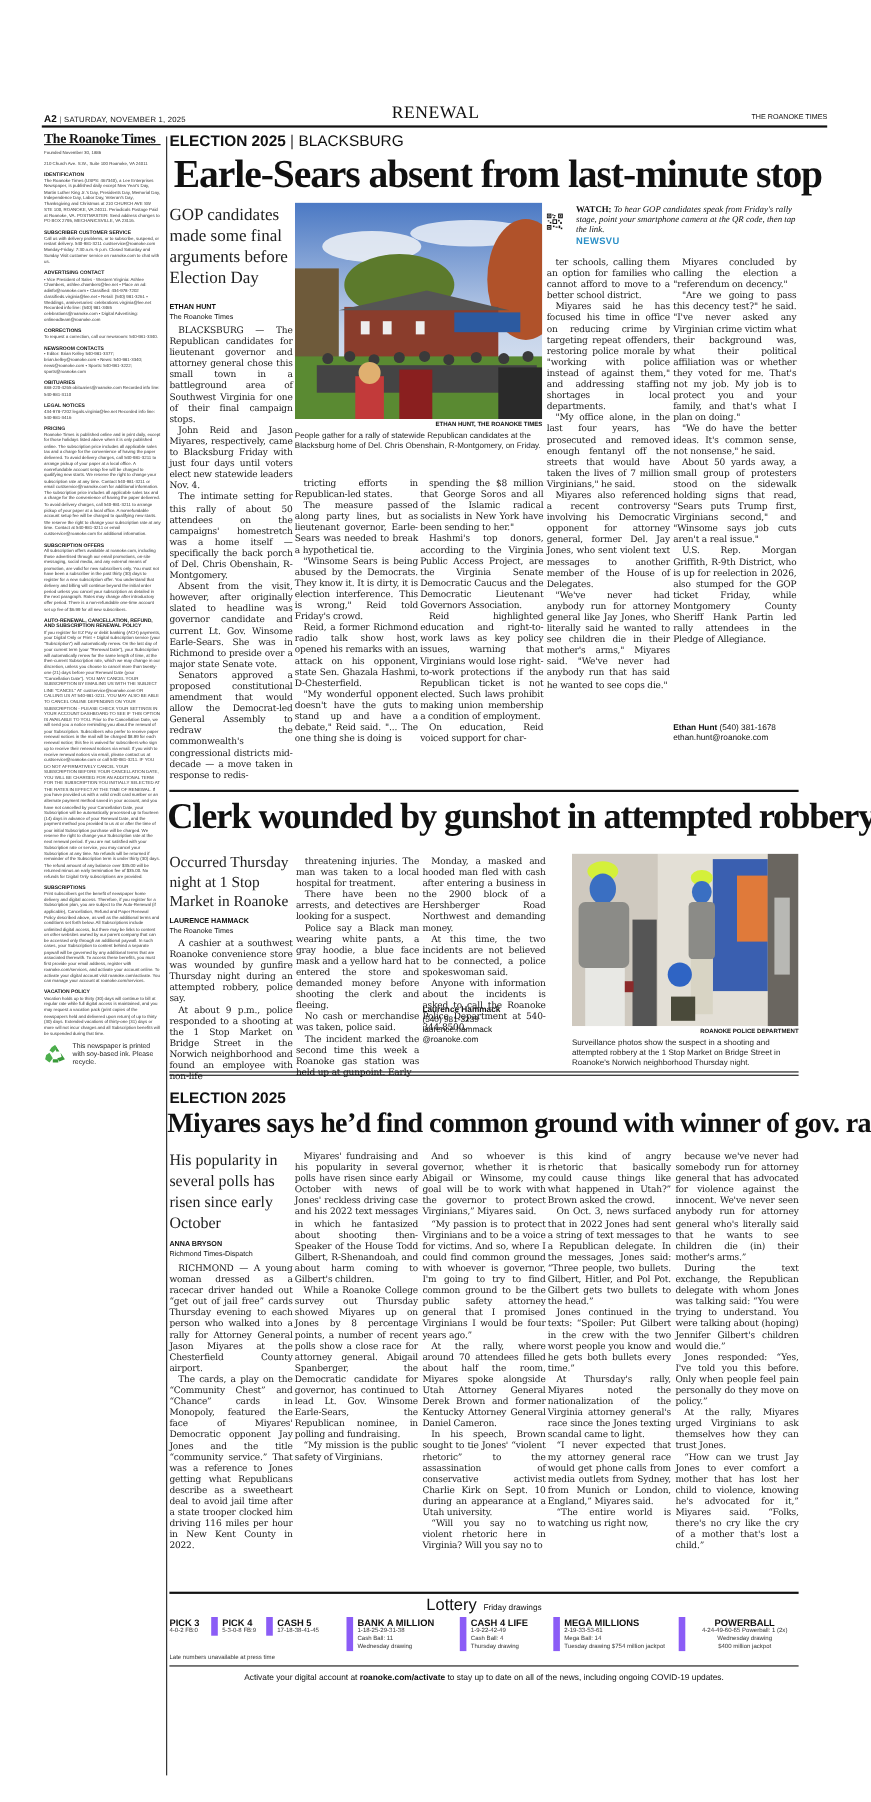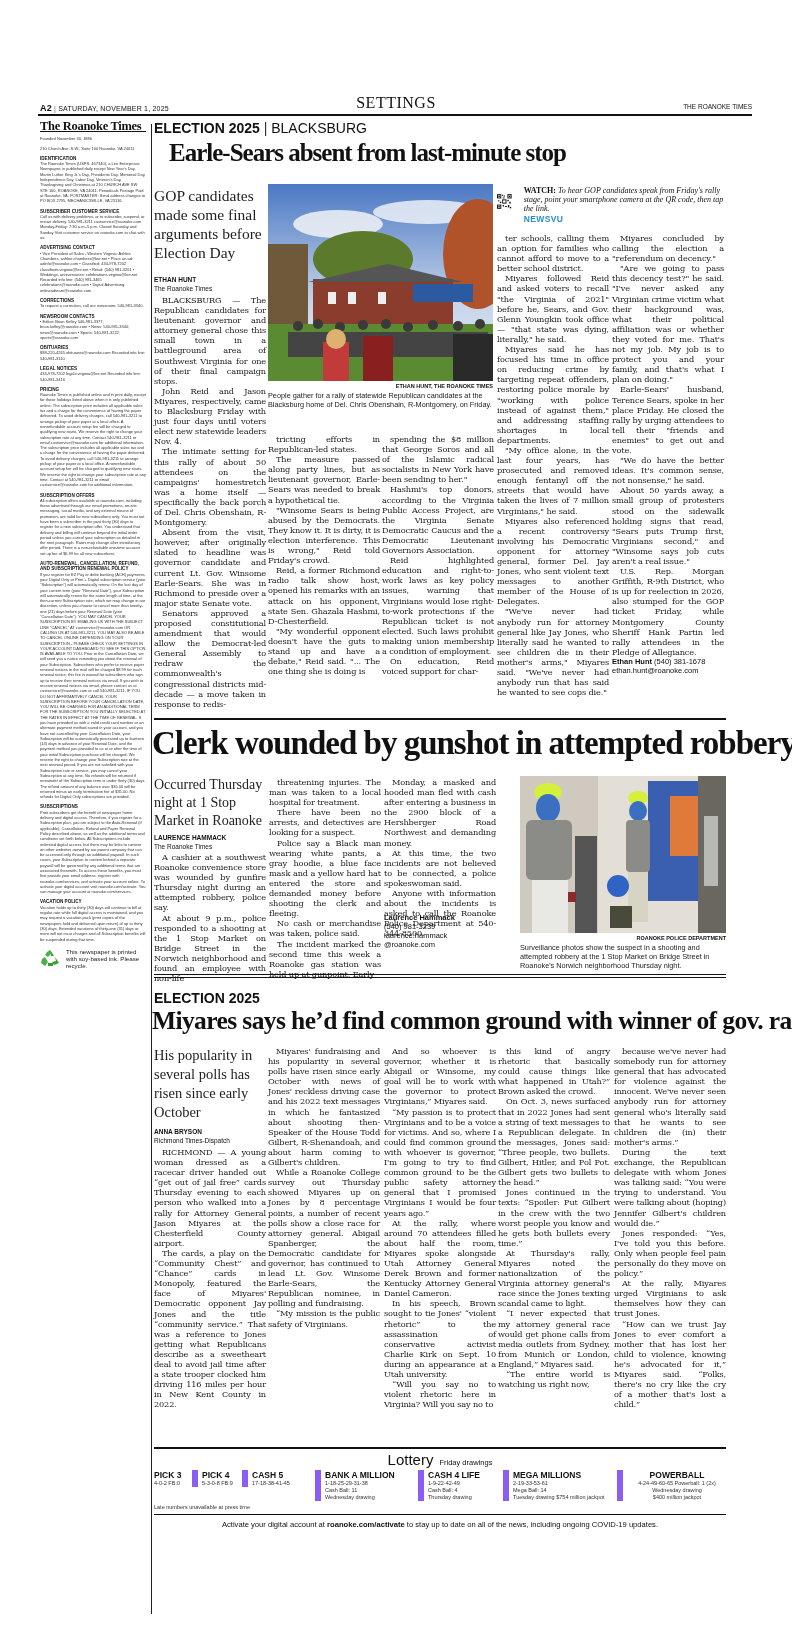--- a/index.html
+++ b/index.html
@@ -50,21 +50,21 @@
 .activate{font-family:"Liberation Sans",sans-serif;font-size:7.6px;text-align:center}
 </style>
 </head>
 <body>
 
 <div class="abs hdr-left sans">
   <b>A2</b>
   <span style="color:#666"> | </span>
   <span>SATURDAY, NOVEMBER 1, 2025</span>
 </div>
-<div class="abs hdr-center serif">SETTINGS</div>
+<div class="abs hdr-center serif">RENEWAL</div>
 <div class="abs hdr-right sans">THE ROANOKE TIMES</div>
 <div class="abs hdr-rule"></div>
 <div class="abs vrule"></div>
 
 <div class="abs side">
   <div class="mast">The Roanoke Times</div>
   <p>Founded November 30, 1886</p>
   <p style="margin-top:4px">210 Church Ave. S.W., Suite 100 Roanoke, VA 24011</p>
   <div id="side-sections">
       <h6>IDENTIFICATION</h6>
@@ -100,21 +100,21 @@
       <path d="M2 10 L5 8 L8 13 L5 17 L1 14 Z" fill="#4cae4c"></path>
       <path d="M8 14 L13 14 L13 17 L8 17 Z" fill="#3a9a3a"></path>
     </svg>
     <span>This newspaper is printed with soy-based ink. Please recycle.</span>
   </div>
 </div>
 
 <div class="abs kicker" style="left:154px;top:120px">
   <span style="font-weight:bold">ELECTION 2025</span><span style="font-weight:normal;color:#333"> | </span><span>BLACKSBURG</span>
 </div>
-<div class="abs h1" style="left:169px;top:140px;width:600px;font-size:25px;white-space:nowrap">Earle-Sears absent from last-minute stop</div>
+<div class="abs h1" style="left:158px;top:140px;width:600px;font-size:36px;white-space:nowrap">Earle-Sears absent from last-minute stop</div>
 
 <div class="abs deck" style="left:154px;top:186px;width:110px">GOP candidates made some final arguments before Election Day</div>
 <div class="abs byline" style="left:154px;top:276px;width:112px">
   <div>ETHAN HUNT</div>
   <div class="org">The Roanoke Times</div>
 </div>
 <div class="abs body" style="left:154px;top:295px;width:112px">
     <p style="text-indent: 8px;">BLACKSBURG — The Republican candidates for lieutenant governor and attorney general chose this small town in a battleground area of Southwest Virginia for one of their final campaign stops.</p>
     <p>John Reid and Jason Miyares, respectively, came to Blacksburg Friday with just four days until voters elect new statewide leaders Nov. 4.</p>
     <p>The intimate setting for this rally of about 50 attendees on the campaigns' homestretch was a home itself — specifically the back porch of Del. Chris Obenshain, R-Montgomery.</p>
@@ -206,30 +206,28 @@
       <rect x="27" y="27" width="3" height="3" fill="#111"></rect>
   </svg>
   <div>
     <div class="qr-text"><b>WATCH:</b> <span>To hear GOP candidates speak from Friday's rally stage, point your smartphone camera at the QR code, then tap the link.</span></div>
     <div class="newsvu">NEWSVU</div>
   </div>
 </div>
 
 <div class="abs body" style="left:497px;top:233px;width:112px">
     <p>ter schools, calling them an option for families who cannot afford to move to a better school district.</p>
-    <p>Miyares followed Reid and asked voters to recall "the Virginia of 2021" before he, Sears, and Gov. Glenn Youngkin took office — "that state was dying, literally," he said.</p>
     <p>Miyares said he has focused his time in office on reducing crime by targeting repeat offenders, restoring police morale by "working with police instead of against them," and addressing staffing shortages in local departments.</p>
     <p>"My office alone, in the last four years, has prosecuted and removed enough fentanyl off the streets that would have taken the lives of 7 million Virginians," he said.</p>
     <p>Miyares also referenced a recent controversy involving his Democratic opponent for attorney general, former Del. Jay Jones, who sent violent text messages to another member of the House of Delegates.</p>
     <p>"We've never had anybody run for attorney general like Jay Jones, who literally said he wanted to see children die in their mother's arms," Miyares said. "We've never had anybody run that has said he wanted to see cops die."</p>
   </div>
 <div class="abs body" style="left:612px;top:233px;width:112px">
     <p>Miyares concluded by calling the election a "referendum on decency."</p>
     <p>"Are we going to pass this decency test?" he said. "I've never asked any Virginian crime victim what their background was, what their political affiliation was or whether they voted for me. That's not my job. My job is to protect you and your family, and that's what I plan on doing."</p>
-    <p>Earle-Sears' husband, Terence Sears, spoke in her place Friday. He closed the rally by urging attendees to tell their "friends and enemies" to get out and vote.</p>
     <p>"We do have the better ideas. It's common sense, not nonsense," he said.</p>
     <p>About 50 yards away, a small group of protesters stood on the sidewalk holding signs that read, "Sears puts Trump first, Virginians second," and "Winsome says job cuts aren't a real issue."</p>
     <p>U.S. Rep. Morgan Griffith, R-9th District, who is up for reelection in 2026, also stumped for the GOP ticket Friday, while Montgomery County Sheriff Hank Partin led rally attendees in the Pledge of Allegiance.</p>
   </div>
 <div class="abs sig" style="left:612px;top:657px;width:115px">
   <div><b>Ethan Hunt</b> <span>(540) 381-1678</span></div>
   <div>ethan.hunt@roanoke.com</div>
 </div>
 
 <div class="abs rule-thick" style="left:154px;top:718px;width:572px"></div>

